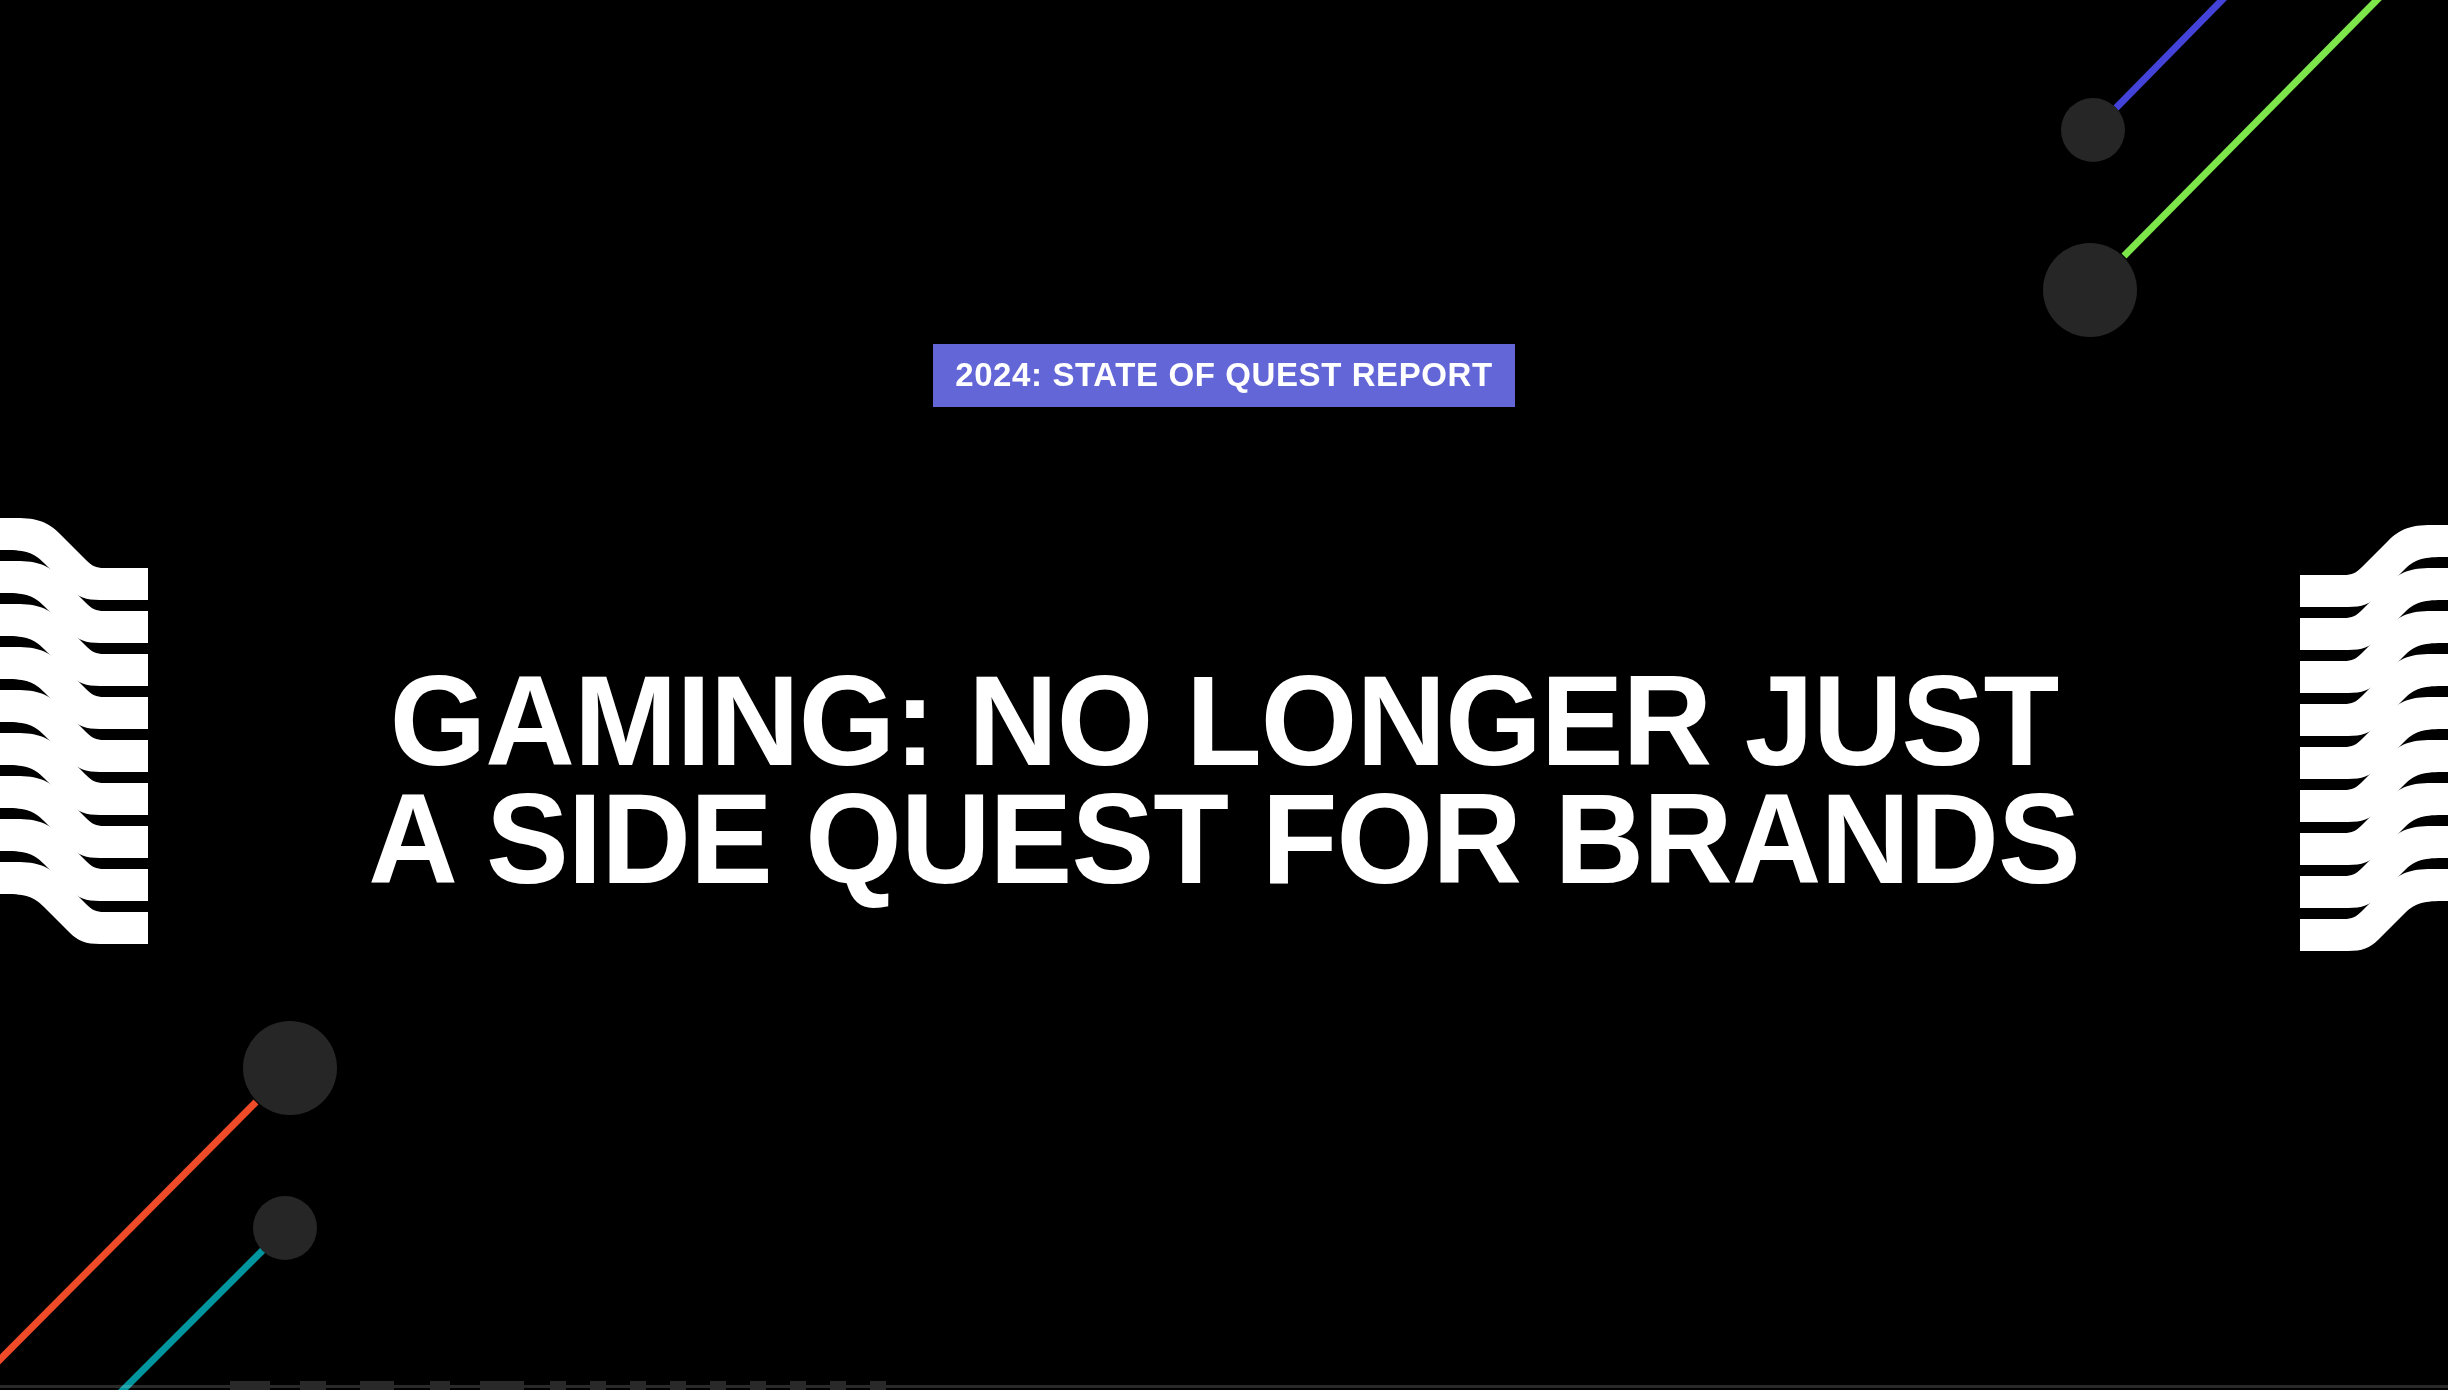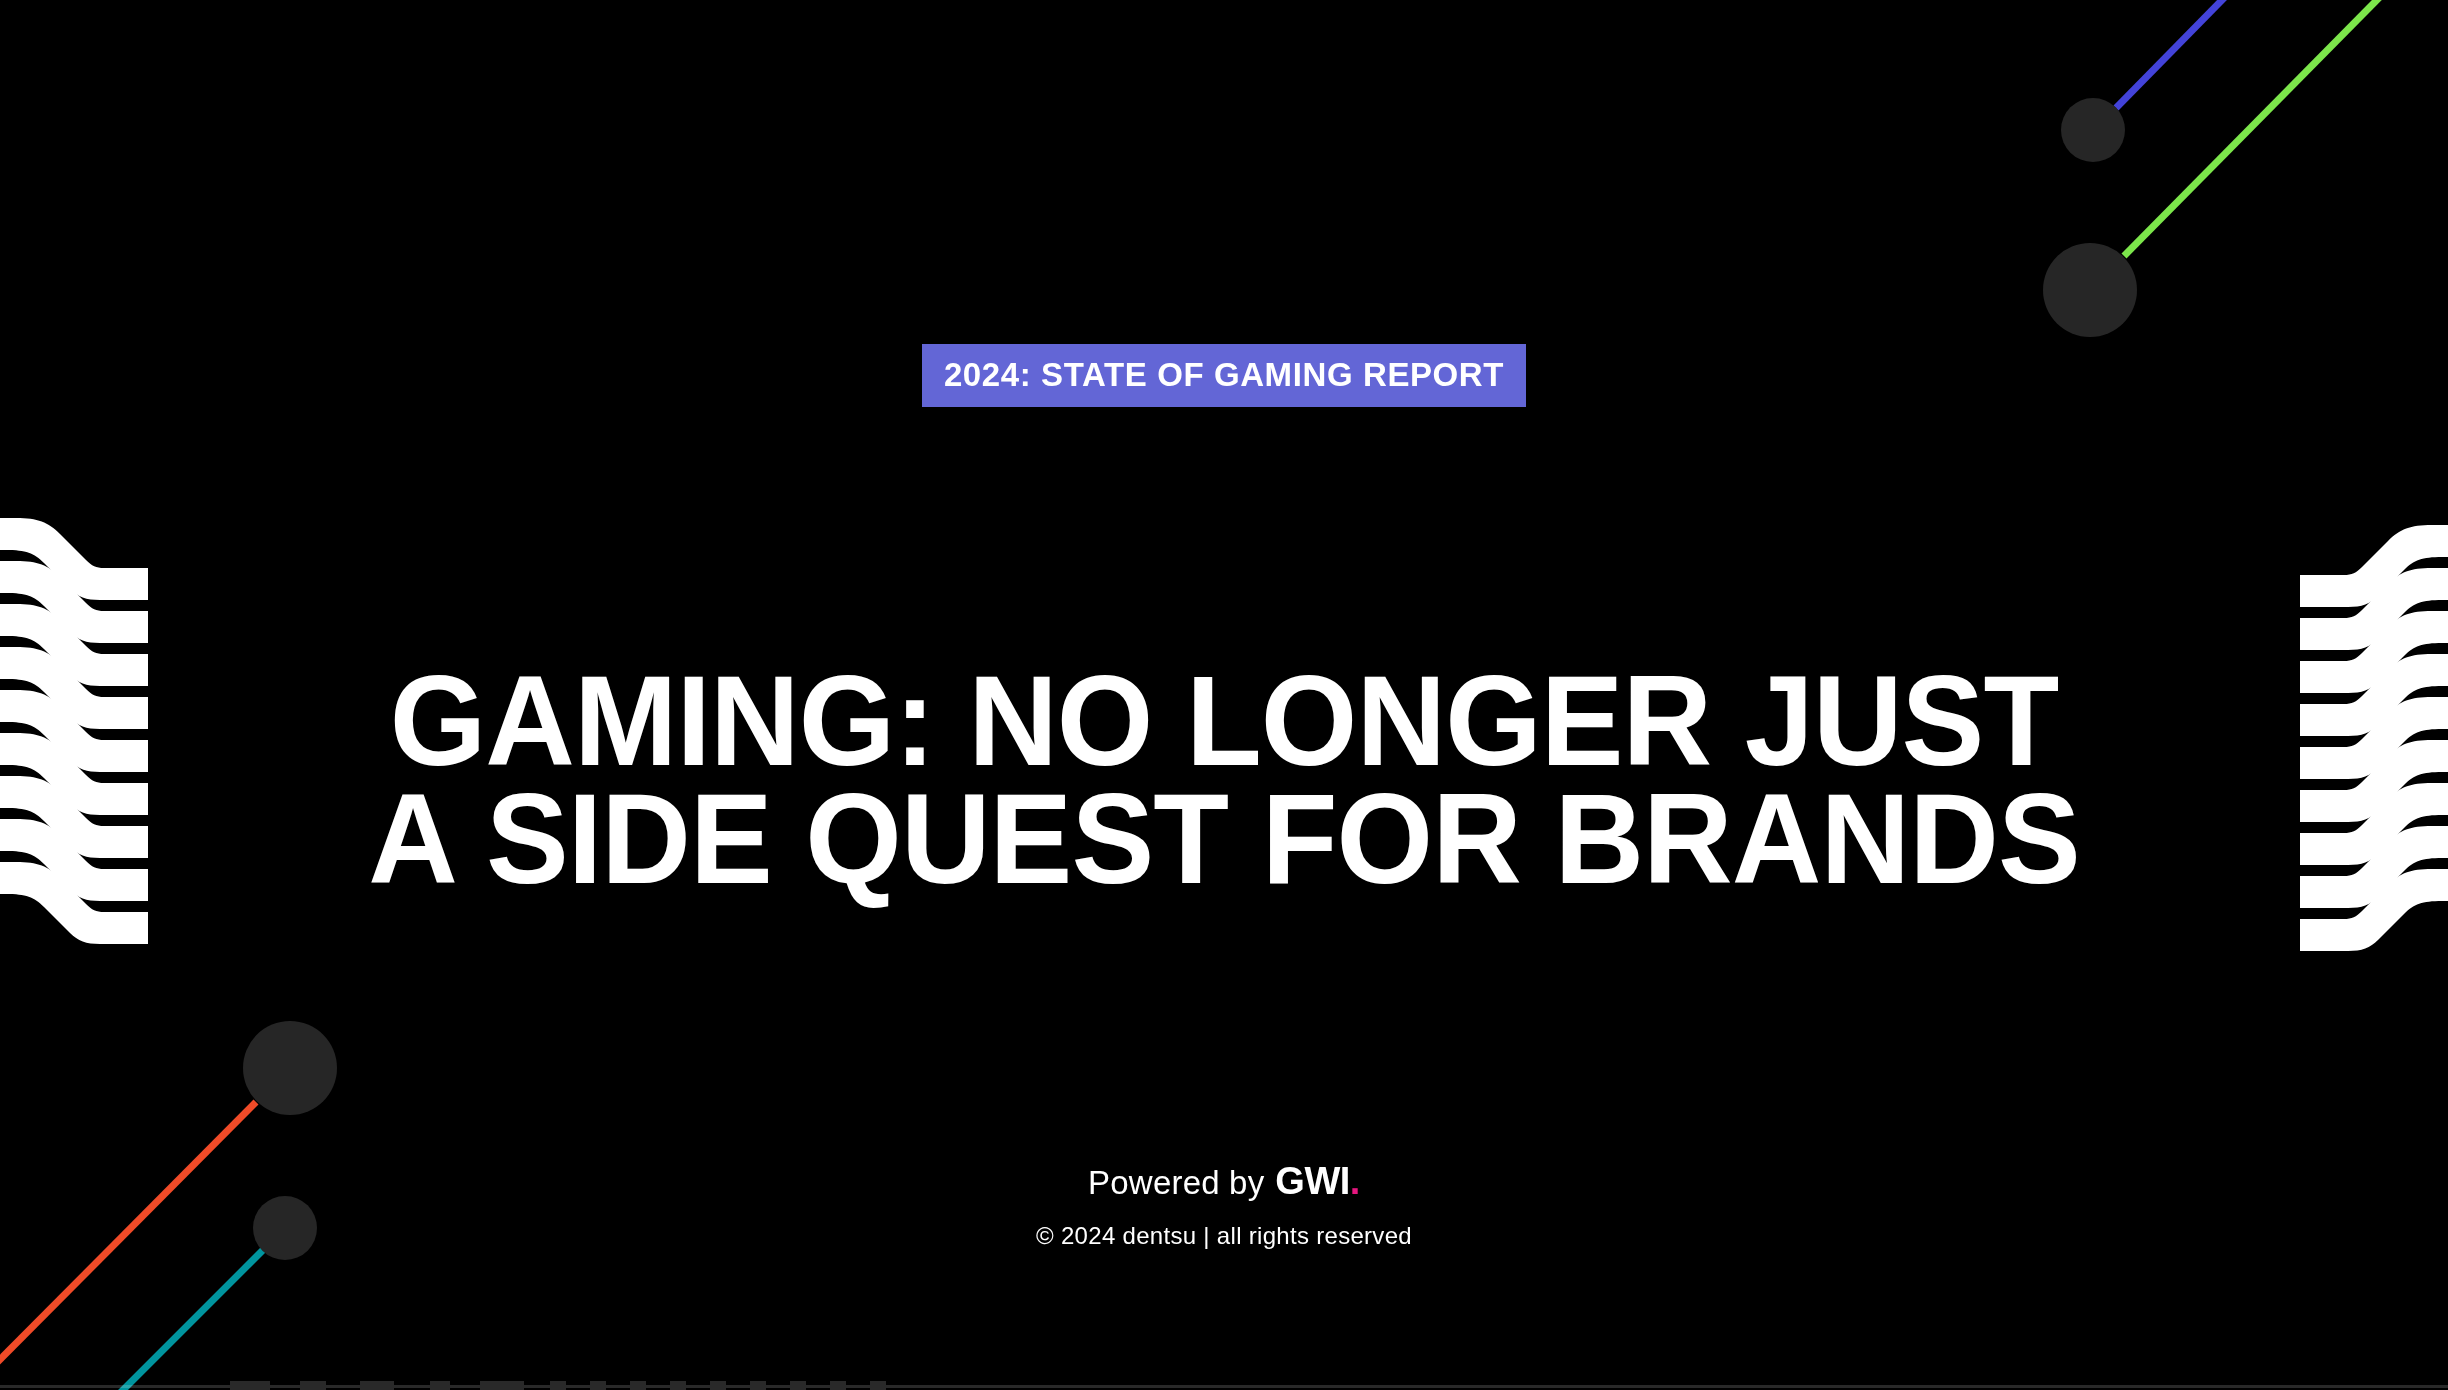--- a/index.html
+++ b/index.html
@@ -173,29 +173,22 @@
       <rect x="670" y="1381" width="16" height="9" fill="#ffffff"></rect>
       <rect x="710" y="1381" width="16" height="9" fill="#ffffff"></rect>
       <rect x="750" y="1381" width="16" height="9" fill="#ffffff"></rect>
       <rect x="790" y="1381" width="16" height="9" fill="#ffffff"></rect>
       <rect x="830" y="1381" width="16" height="9" fill="#ffffff"></rect>
       <rect x="870" y="1381" width="16" height="9" fill="#ffffff"></rect>
     </g>
   </svg>
 
   <div class="badge-wrap">
-    <span class="badge">2024: STATE OF GAMING REPORT</span>
+    <span class="badge">2024: STATE OF QUEST REPORT</span>
   </div>
 
   <h1 class="headline">
     <span class="line">GAMING: NO LONGER JUST</span>
     <span class="line">A SIDE QUEST FOR BRANDS</span>
   </h1>
 
-  <div class="footer">
-    <div class="powered">
-      <span>Powered by</span>
-      <span class="gwi"><span>GWI</span><span class="dot">.</span></span>
-    </div>
-    <div class="copyright">© 2024 dentsu | all rights reserved</div>
-  </div>
 
 </div>
 
 </body></html>

